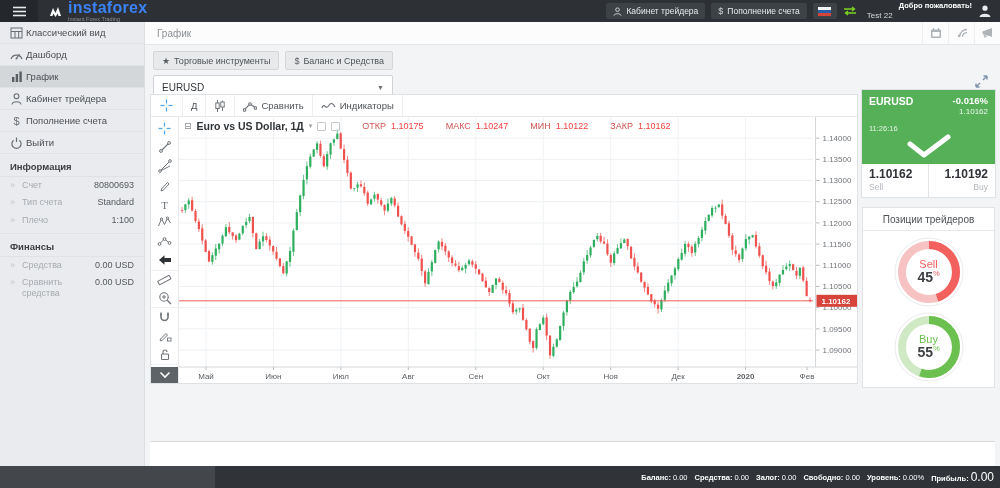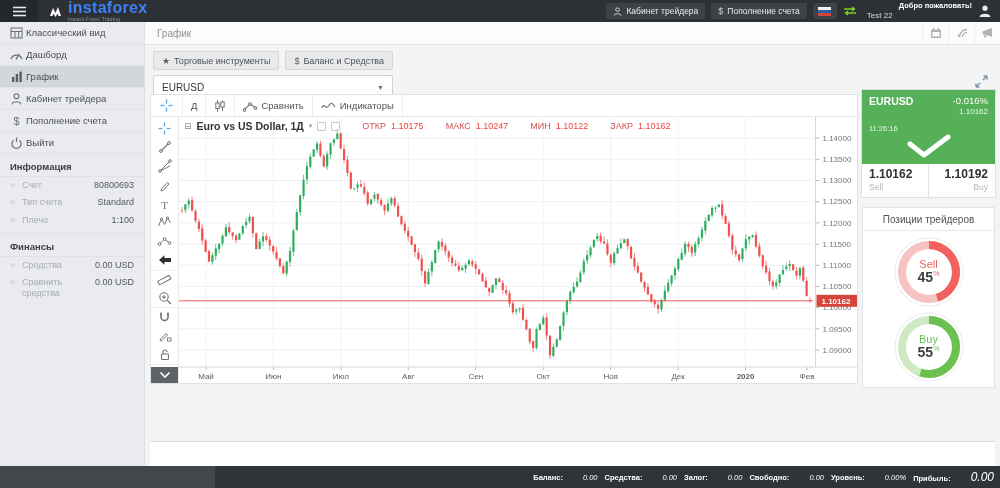--- a/index.html
+++ b/index.html
@@ -68,21 +68,21 @@
   .legend .ll { color:#cf5450; margin-left:17px; }
   .legend .lv { color:#f0423e; }
 
   
   .rightcol { position:absolute; left:717px; top:0; width:133px; height:444px; }
   .quote-card { position:absolute; left:0; top:68px; width:133px; height:107px; box-shadow:0 0 0 1px #dfe2e5; }
   .quote-top { height:74px; padding:5px 7px; position:relative; }
   .qt-row { display:flex; justify-content:space-between; }
   .q-sym { color:#fff; font-size:10.5px; font-weight:bold; }
   .q-time { color:rgba(255,255,255,.85); font-size:7.5px; margin-top:17px; }
-  .q-chg { color:#fff; font-size:9.5px; font-weight:normal; text-align:right; }
+  .q-chg { color:#fff; font-size:9.5px; font-weight:bold; text-align:right; }
   .q-px { color:rgba(255,255,255,.9); font-size:8px; text-align:right; margin-top:1px; }
   .q-check { position:absolute; left:50%; top:44px; transform:translateX(-50%); }
   .quote-bottom { height:33px; display:flex; gap:1px; background:#e3e5e8; }
   .qb-cell { flex:1; background:#fff; padding:3px 7px; cursor:pointer; }
   .qb-cell.buy { text-align:right; }
   .qb-price { font-size:12px; font-weight:bold; color:#2f3337; }
   .qb-side { font-size:8.5px; color:#b3b7bb; margin-top:1px; }
 
   .positions-card { position:absolute; left:0; top:185px; width:133px; height:181px; background:#fff; border:1px solid #e1e3e6; }
   .pos-header { height:23px; display:flex; align-items:center; justify-content:center; font-size:10px; color:#4e5256; border-bottom:1px solid #e7e9eb; }
@@ -99,21 +99,21 @@
   .tab { height:18px; display:flex; align-items:center; padding:0 10px; font-size:9px; color:#5a5e62; background:#eef0f2; border:1px solid #d9dcdf; border-bottom:none; border-radius:3px 3px 0 0; cursor:pointer; }
   .tab.active { background:#fff; height:20px; color:#45494d; }
   .tab-strip { position:absolute; left:150px; top:441px; width:845px; height:25px; background:#fff; border-top:1px solid #d9dcdf; }
 
   
   .statusbar { position:absolute; left:0; top:466px; width:1000px; height:22px; background:#303438; display:flex; align-items:center; }
   .sb-left-block { width:215px; height:22px; background:#43474b; flex:none; }
   .sb-trademark { color:#eceef0; font-size:7.5px; font-weight:bold; margin-left:8px; }
   .sb-metrics { margin-left:auto; display:flex; align-items:center; gap:7px; padding-right:6px; color:#fff; font-size:7.5px; }
   .metric b { font-weight:bold; }
-  .metric .mv { font-weight:normal; margin-left:20px;font-style:italic; }
+  .metric .mv { font-weight:normal; margin-left:2px; }
   .metric.big .mv { font-size:12px; font-weight:normal; }
   svg { display:block; }
 </style>
 </head>
 <body>
 
 <div id="app">
 
   <div class="topbar">
     <div class="burger">

